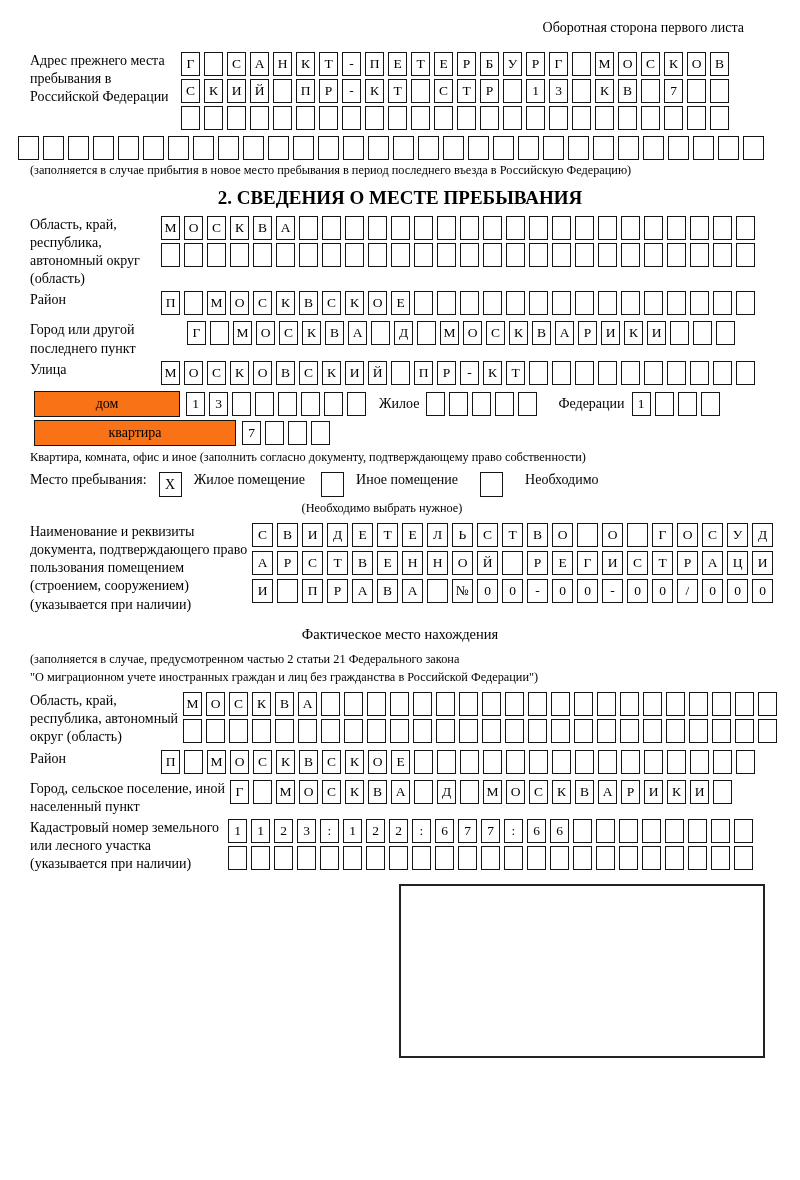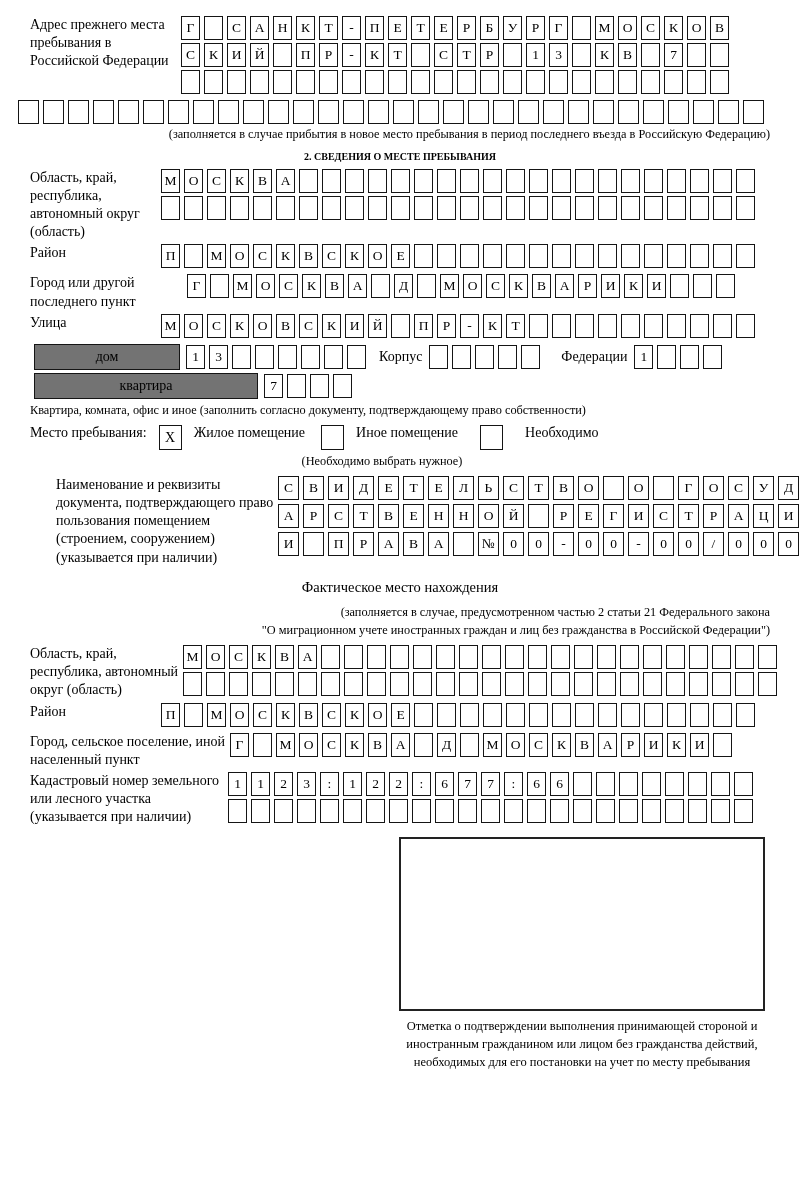--- a/index.html
+++ b/index.html
@@ -12,45 +12,46 @@
   .w131{width:131px}.w151{width:151px}.w153{width:153px}.w198{width:198px}.w200{width:200px}.w222{width:222px}
   .rows{flex:1 1 auto;}
   .cellrow{display:flex;margin-bottom:3px;}
   .cell{box-sizing:border-box;flex:none;width:19px;height:24px;border:1.6px solid #151515;
         margin-right:4px;display:flex;align-items:center;justify-content:center;
         font-size:13.5px;background:#fff;}
   .cell.wide{width:21px;}
   .fullrow{margin-left:-12px;margin-bottom:2px;}
   .ml26{margin-left:26px;}
   .note{font-size:12.3px;line-height:1.35;margin-bottom:2px;}
-  .center{text-align:right;}
-  .sec-title{font-weight:bold;text-align:center;font-size:10px;margin:8px 0 7px 0;}
+  .center{text-align:left;}
+  .sec-title{font-weight:bold;text-align:center;font-size:19px;margin:8px 0 7px 0;}
   .label-box{box-sizing:border-box;border:1.7px solid #151515;height:26px;flex:none;
-             display:flex;align-items:center;justify-content:center;font-size:14px;background:#737373;}
+             display:flex;align-items:center;justify-content:center;font-size:14px;background:#f97316;}
   .house-row{display:flex;align-items:center;margin:2px 0 3px 4px;}
   .dom-box{width:146px;margin-right:6px;}
-  .kv-box{width:224px;margin-right:6px;}
+  .kv-box{width:202px;margin-right:6px;}
   .inline-label{font-size:14px;flex:none;}
   .lbl-korpus{margin:0 7px 0 9px;}
   .lbl-stroenie{margin:0 7px 0 17px;}
   .stay-row{display:flex;align-items:flex-start;font-size:14px;margin-top:7px;}
   .checkbox{box-sizing:border-box;flex:none;width:23px;height:25px;border:1.7px solid #151515;
             margin:0 12px;display:flex;align-items:center;justify-content:center;font-size:14px;}
   .choose-note{margin:3px 0 6px 202px;width:300px;text-align:center;}
-  .doc-block{margin-top:4px;margin-left:26px;}
+  .doc-block{margin-top:4px;}
   .fact-title{font-weight:normal;text-align:center;font-size:14.5px;margin:12px 0 8px 0;}
   .stamp-wrap{margin-left:369px;margin-top:10px;}
   .stamp-box{box-sizing:border-box;width:366px;height:174px;border:2px solid #222;background:#fff;}
   .stamp-caption{width:366px;text-align:center;font-size:12.5px;line-height:1.45;margin-top:6px;}
 </style>
 </head>
 <body>
 
 <div class="page">
 
+  <div class="backside-note">Оборотная сторона первого листа</div>
 
   <div class="fb">
     <div class="label w151">Адрес прежнего места пребывания в Российской Федерации</div>
     <div class="rows">
       <div class="cellrow">
           <div class="cell">Г</div>
           <div class="cell"></div>
           <div class="cell">С</div>
           <div class="cell">А</div>
           <div class="cell">Н</div>
@@ -331,21 +332,21 @@
     <div class="cellrow" style="margin-bottom:0">
         <div class="cell">1</div>
         <div class="cell">3</div>
         <div class="cell"></div>
         <div class="cell"></div>
         <div class="cell"></div>
         <div class="cell"></div>
         <div class="cell"></div>
         <div class="cell"></div>
       </div>
-    <div class="inline-label lbl-korpus">Корпус</div>
+    <div class="inline-label lbl-korpus">Жилое</div>
     <div class="cellrow" style="margin-bottom:0">
         <div class="cell"></div>
         <div class="cell"></div>
         <div class="cell"></div>
         <div class="cell"></div>
         <div class="cell"></div>
       </div>
     <div class="inline-label lbl-stroenie">Федерации</div>
     <div class="cellrow" style="margin-bottom:0">
         <div class="cell">1</div>
@@ -633,16 +634,15 @@
           <div class="cell"></div>
           <div class="cell"></div>
           <div class="cell"></div>
           <div class="cell"></div>
         </div>
     </div>
   </div>
 
   <div class="stamp-wrap">
     <div class="stamp-box"></div>
-    <div class="stamp-caption">Отметка о подтверждении выполнения принимающей стороной и иностранным гражданином или лицом без гражданства действий, необходимых для его постановки на учет по месту пребывания</div>
   </div>
 
 </div>
 
 </body></html>

